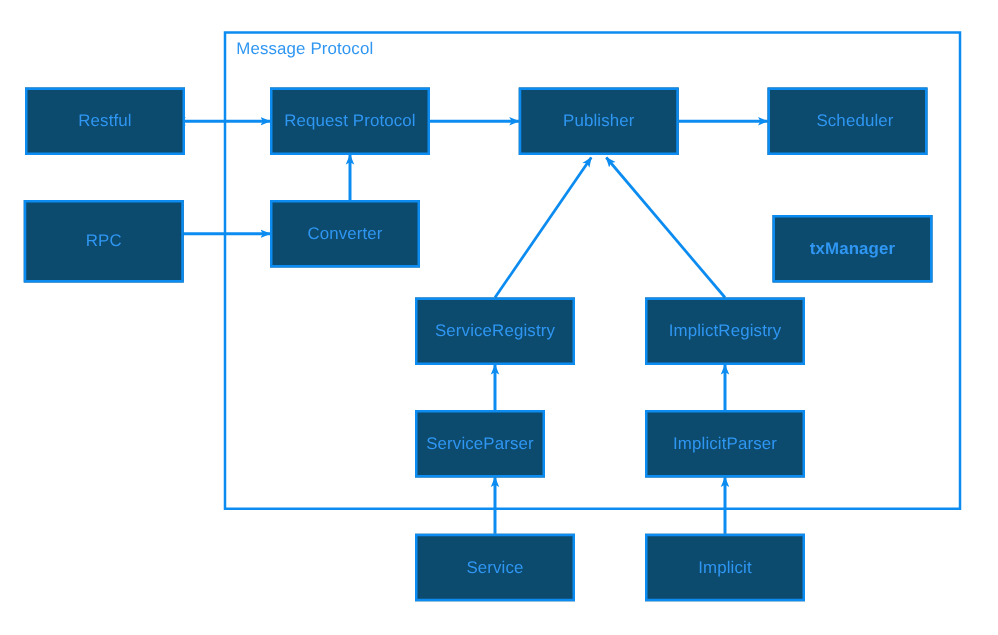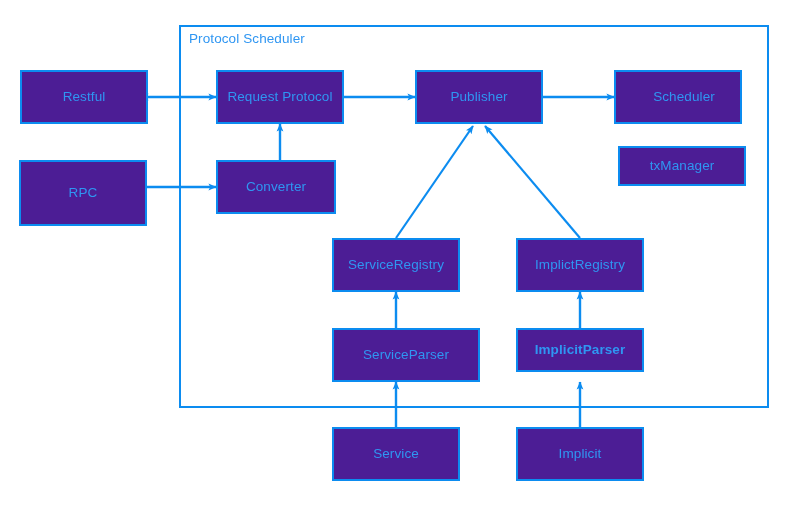--- a/index.html
+++ b/index.html
@@ -37,42 +37,42 @@
     color: #2f96f2;
     font-size: 13.5px;
     line-height: 16px;
     white-space: nowrap;
     letter-spacing: 0.1px;
   }
   .node {
     position: absolute;
     box-sizing: border-box;
     border: 2px solid #0c8cf0;
-    background: #4c1d95;
+    background: #0c4a6e;
     display: flex;
     align-items: center;
     justify-content: center;
     z-index: 3;
   }
   .node-label {
     color: #2f96f2;
     font-size: 13.5px;
     line-height: 16px;
     white-space: nowrap;
     letter-spacing: 0.1px;
     text-align: center;
   }
 </style>
 </head>
 <body>
 
 <div id="canvas" style="width: 798px; height: 508px; background: rgb(255, 255, 255);">
 
   <div class="group-frame" id="group-frame" style="left: 179px; top: 25px; width: 590px; height: 383px; border-color: rgb(12, 140, 240);"></div>
-  <div class="group-label" id="group-label" style="left: 189px; top: 31px; color: rgb(47, 150, 242);">Protocol Scheduler</div>
+  <div class="group-label" id="group-label" style="left: 189px; top: 31px; color: rgb(47, 150, 242);">Message Protocol</div>
 
   <svg id="wires" viewBox="0 0 798 508">
     <defs>
       <marker id="arrowEnd" markerWidth="9" markerHeight="9" refX="7.6" refY="4" orient="auto" markerUnits="userSpaceOnUse">
         <path d="M0,0.6 L8.2,4 L0,7.4 L1.9,4 Z" fill="#0c8cf0"></path>
       </marker>
       <marker id="arrowStart" markerWidth="9" markerHeight="9" refX="0.6" refY="4" orient="auto-start-reverse" markerUnits="userSpaceOnUse">
         <path d="M0,0.6 L8.2,4 L0,7.4 L1.9,4 Z" fill="#0c8cf0"></path>
       </marker>
     </defs>
@@ -103,33 +103,33 @@
       </div>
       <div class="node" style="left: 614px; top: 70px; width: 128px; height: 54px; border-color: rgb(12, 140, 240); padding-left: 12px;">
         <span class="node-label" style="color: rgb(47, 150, 242);">Scheduler</span>
       </div>
       <div class="node" style="left: 19px; top: 160px; width: 128px; height: 66px; border-color: rgb(12, 140, 240);">
         <span class="node-label" style="color: rgb(47, 150, 242);">RPC</span>
       </div>
       <div class="node" style="left: 216px; top: 160px; width: 120px; height: 54px; border-color: rgb(12, 140, 240);">
         <span class="node-label" style="color: rgb(47, 150, 242);">Converter</span>
       </div>
-      <div class="node" style="left: 618px; top: 146px; width: 128px; height: 40px; border-color: rgb(12, 140, 240);">
+      <div class="node" style="left: 618px; top: 172px; width: 128px; height: 54px; border-color: rgb(12, 140, 240); font-weight: bold;">
         <span class="node-label" style="color: rgb(47, 150, 242);">txManager</span>
       </div>
       <div class="node" style="left: 332px; top: 238px; width: 128px; height: 54px; border-color: rgb(12, 140, 240);">
         <span class="node-label" style="color: rgb(47, 150, 242);">ServiceRegistry</span>
       </div>
       <div class="node" style="left: 516px; top: 238px; width: 128px; height: 54px; border-color: rgb(12, 140, 240);">
         <span class="node-label" style="color: rgb(47, 150, 242);">ImplictRegistry</span>
       </div>
-      <div class="node" style="left: 332px; top: 328px; width: 148px; height: 54px; border-color: rgb(12, 140, 240);">
+      <div class="node" style="left: 332px; top: 328px; width: 104px; height: 54px; border-color: rgb(12, 140, 240);">
         <span class="node-label" style="color: rgb(47, 150, 242);">ServiceParser</span>
       </div>
-      <div class="node" style="left: 516px; top: 328px; width: 128px; height: 44px; border-color: rgb(12, 140, 240); font-weight: bold;">
+      <div class="node" style="left: 516px; top: 328px; width: 128px; height: 54px; border-color: rgb(12, 140, 240);">
         <span class="node-label" style="color: rgb(47, 150, 242);">ImplicitParser</span>
       </div>
       <div class="node" style="left: 332px; top: 427px; width: 128px; height: 54px; border-color: rgb(12, 140, 240);">
         <span class="node-label" style="color: rgb(47, 150, 242);">Service</span>
       </div>
       <div class="node" style="left: 516px; top: 427px; width: 128px; height: 54px; border-color: rgb(12, 140, 240);">
         <span class="node-label" style="color: rgb(47, 150, 242);">Implicit</span>
       </div>
     </div>
 

